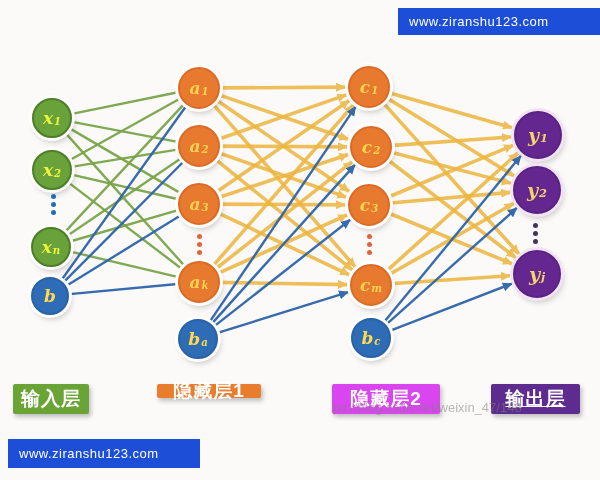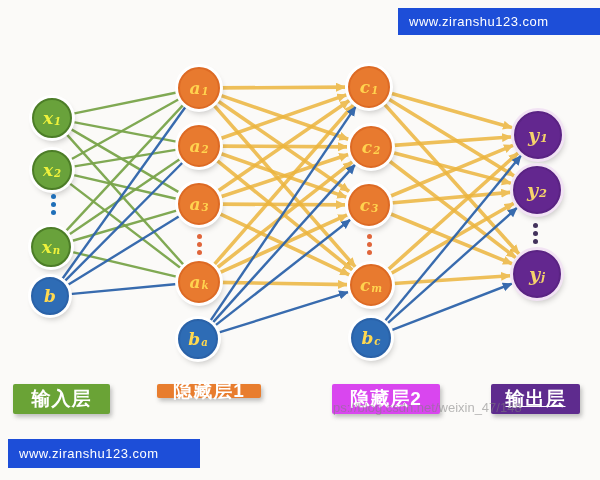--- a/index.html
+++ b/index.html
@@ -192,21 +192,21 @@
         <div class="dot" style="background: rgb(224, 101, 58);"></div>
         <div class="dot" style="background: rgb(224, 101, 58);"></div>
       </div>
       <div class="dots" style="left: 533px; top: 223px;">
         <div class="dot" style="background: rgb(67, 50, 92);"></div>
         <div class="dot" style="background: rgb(67, 50, 92);"></div>
         <div class="dot" style="background: rgb(67, 50, 92);"></div>
       </div>
     </div>
   <div id="labels-layer">
-      <div class="layer-label" style="left: 13px; top: 384px; width: 97px; height: 30px; background: rgb(106, 163, 54);">输入层</div>
+      <div class="layer-label" style="left: 13px; top: 384px; width: 76px; height: 30px; background: rgb(106, 163, 54);">输入层</div>
       <div class="layer-label" style="left: 157px; top: 384px; width: 104px; height: 14px; background: rgb(232, 125, 46);">隐藏层1</div>
       <div class="layer-label" style="left: 332px; top: 384px; width: 108px; height: 30px; background: #d946ef; text-align: right;">隐藏层2</div>
       <div class="layer-label" style="left: 491px; top: 384px; width: 89px; height: 30px; background: rgb(94, 43, 142); text-decoration: underline;">输出层</div>
     </div>
 
   <div class="wm-bar" style="left:398px;top:8px;width:202px;height:27px;">
     <span>www.ziranshu123.com</span>
   </div>
   <div class="wm-bar" style="left:8px;top:439px;width:192px;height:29px;">
     <span>www.ziranshu123.com</span>

